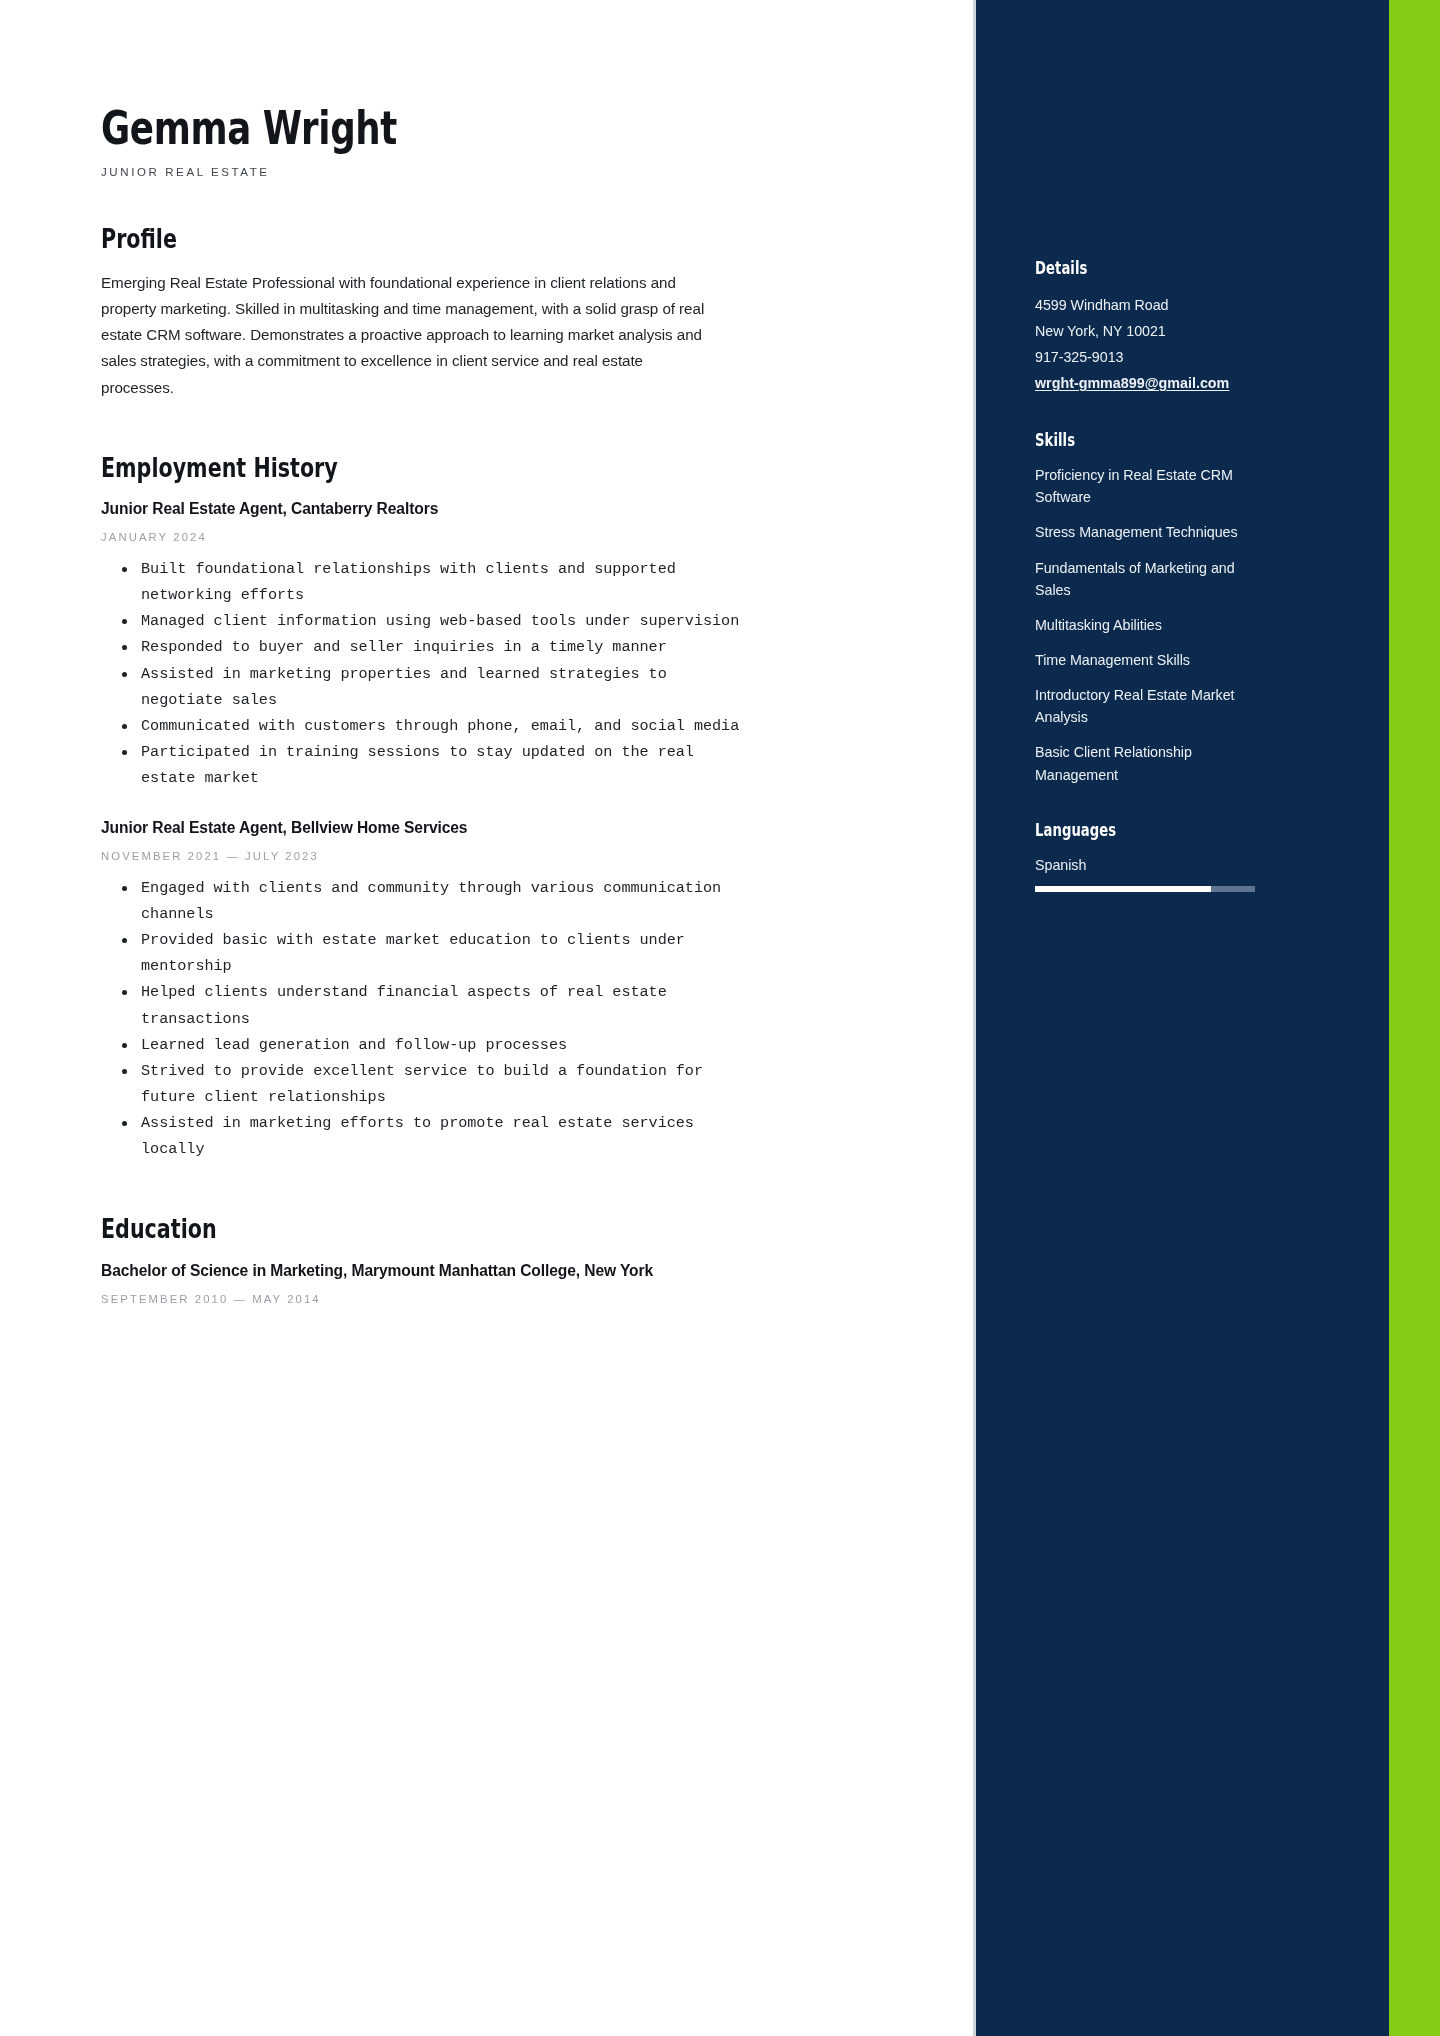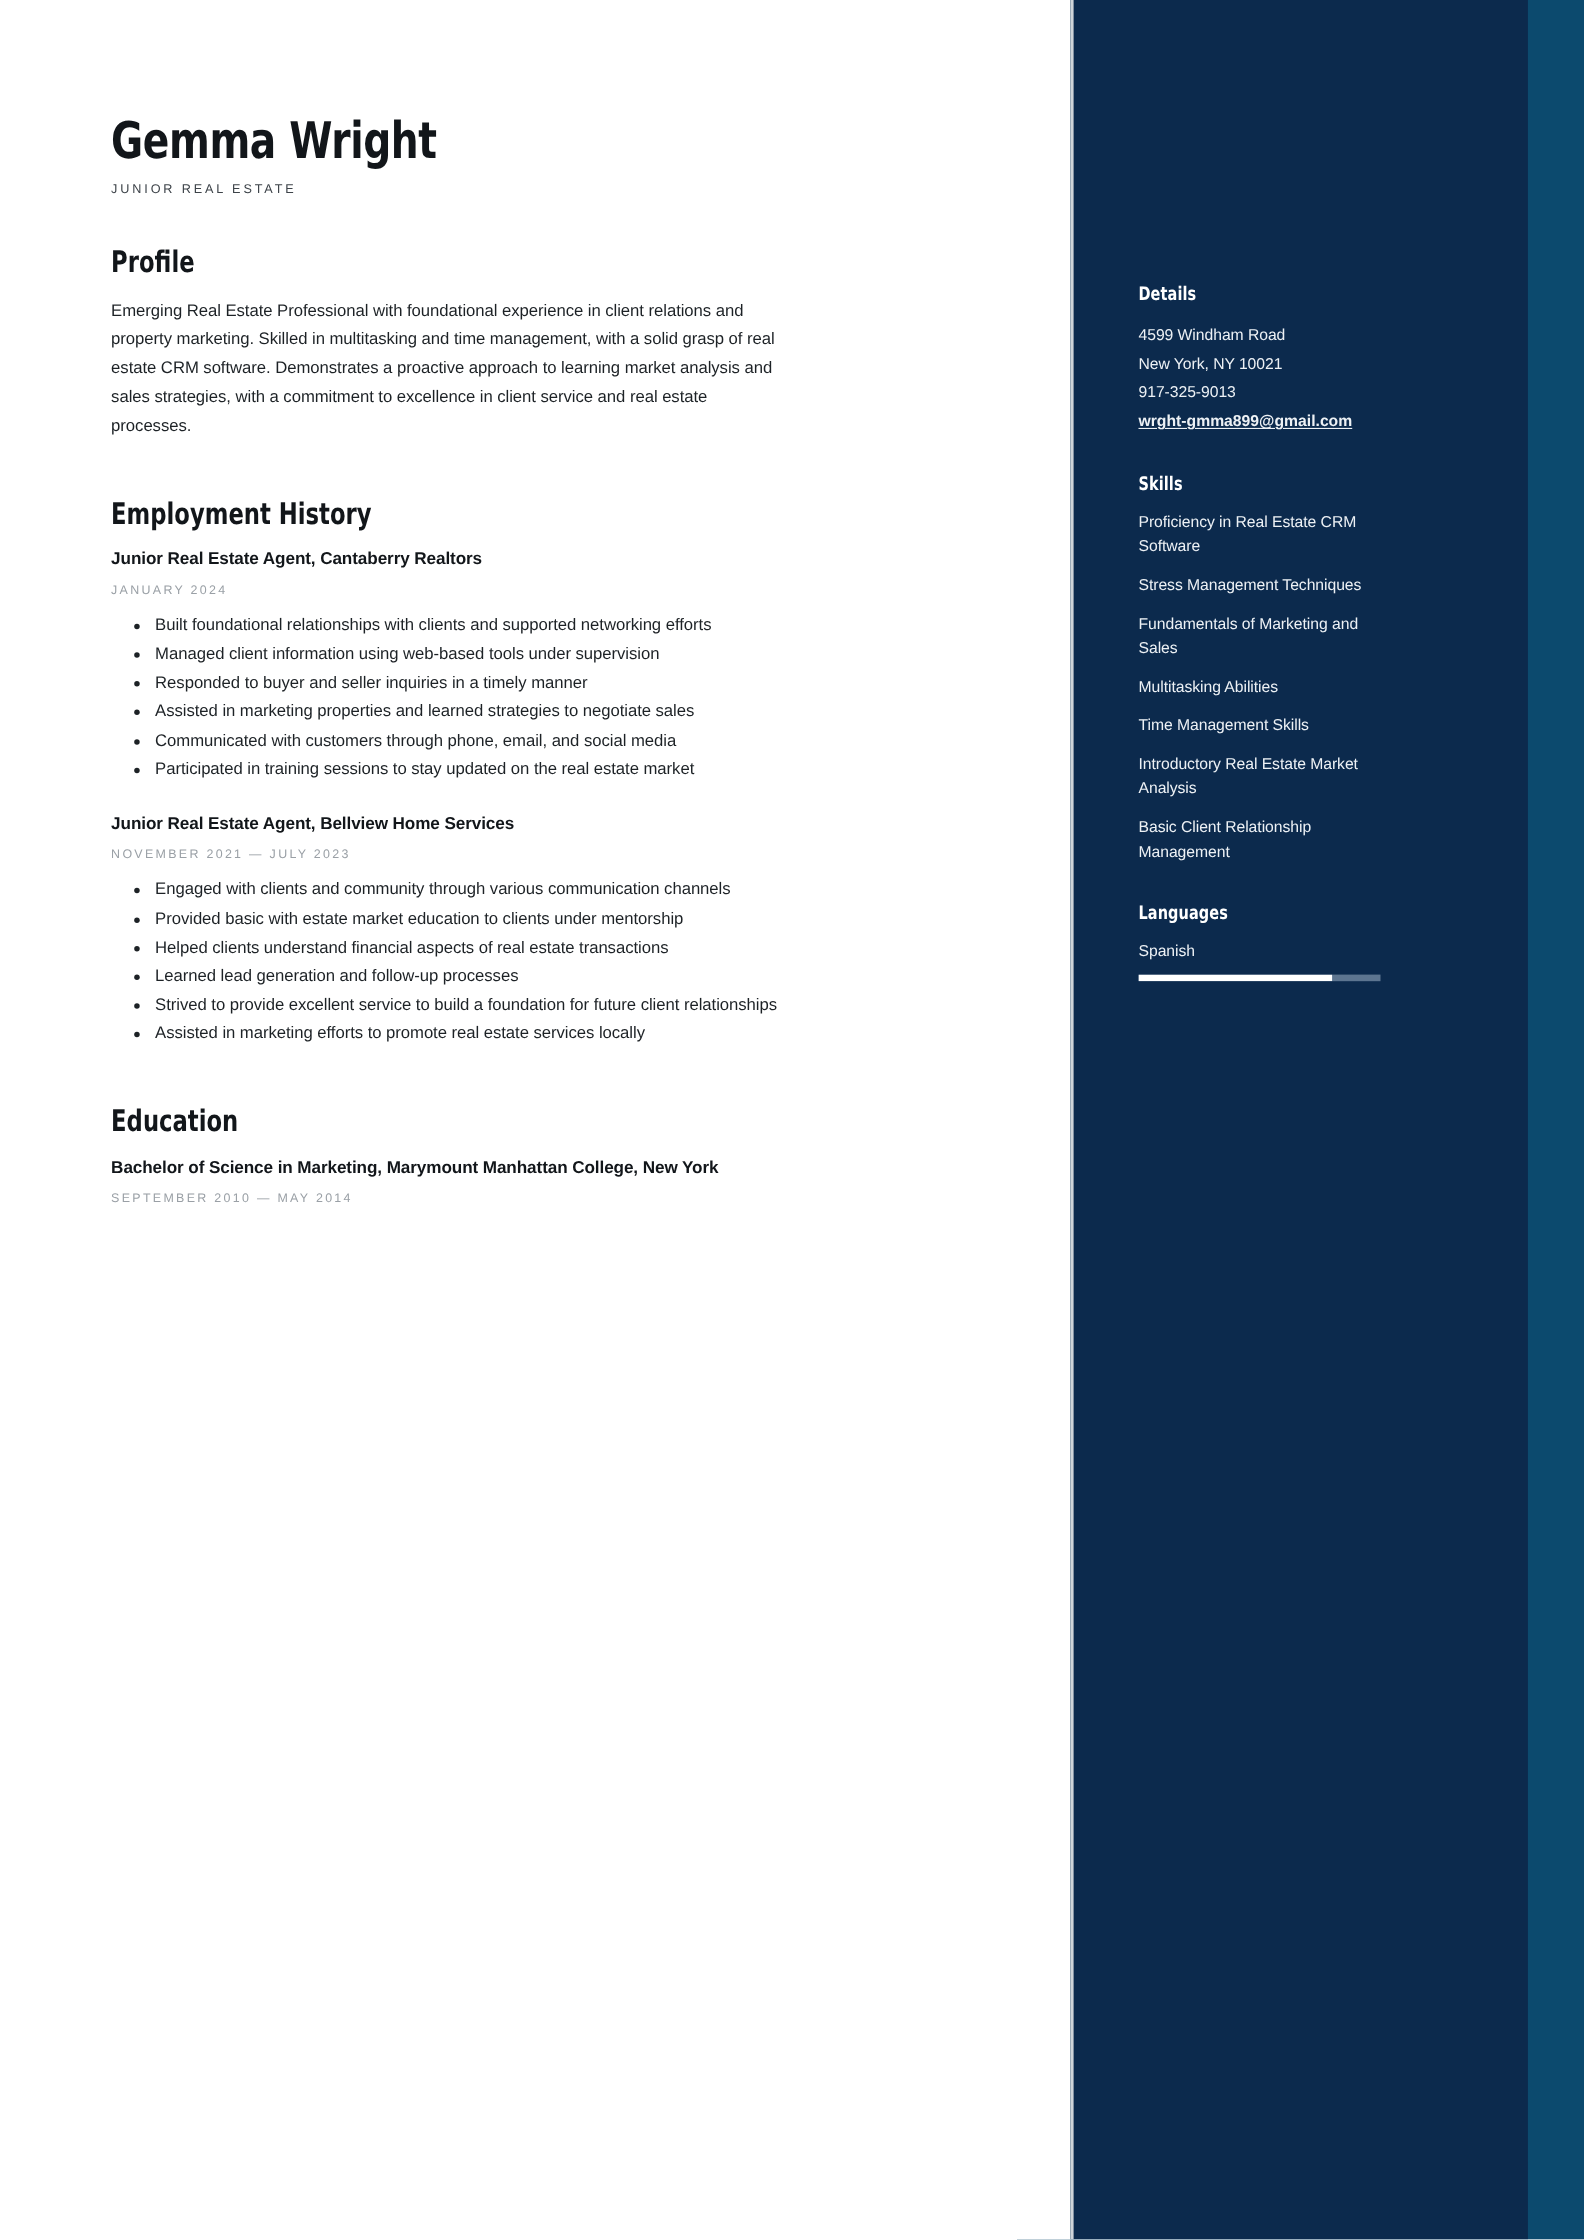--- a/index.html
+++ b/index.html
@@ -9,21 +9,21 @@
     height: 2036px;
     background: #ffffff;
     font-family: "Liberation Sans", sans-serif;
     -webkit-font-smoothing: antialiased;
   }
 
   .page {
     position: relative;
     width: 1440px;
     height: 2036px;
-    background: #0c4a6e;
+    background: #84cc16;
     overflow: hidden;
   }
 
   
   .main {
     position: absolute;
     left: 0;
     top: 0;
     width: 973px;
     height: 2036px;
@@ -100,20 +100,21 @@
   }
 
   .bullets li {
     position: relative;
     font-size: 15.2px;
     line-height: 1.72;
     color: #1d2226;
     max-width: 600px;
     padding-left: 0;
     letter-spacing: -0.05px;
+    font-family: Liberation Mono, monospace;
   }
 
   .bullets li::before {
     content: "";
     position: absolute;
     left: -19px;
     top: 11px;
     width: 5px;
     height: 5px;
     border-radius: 50%;

